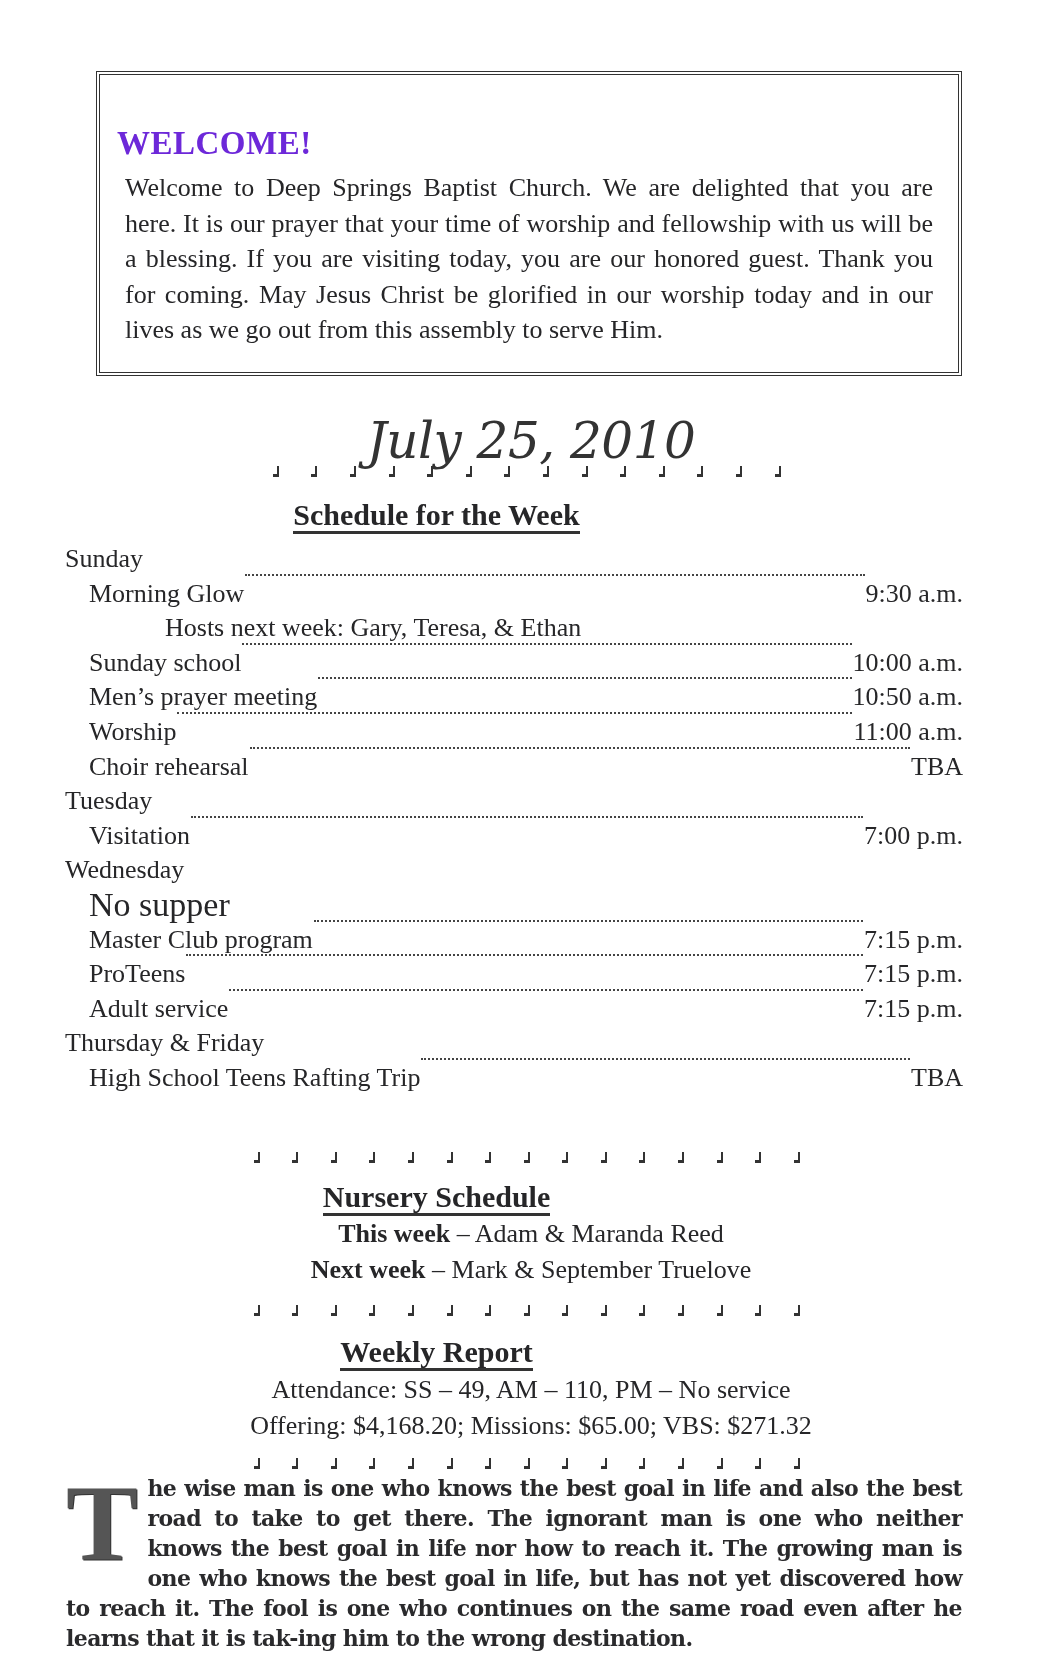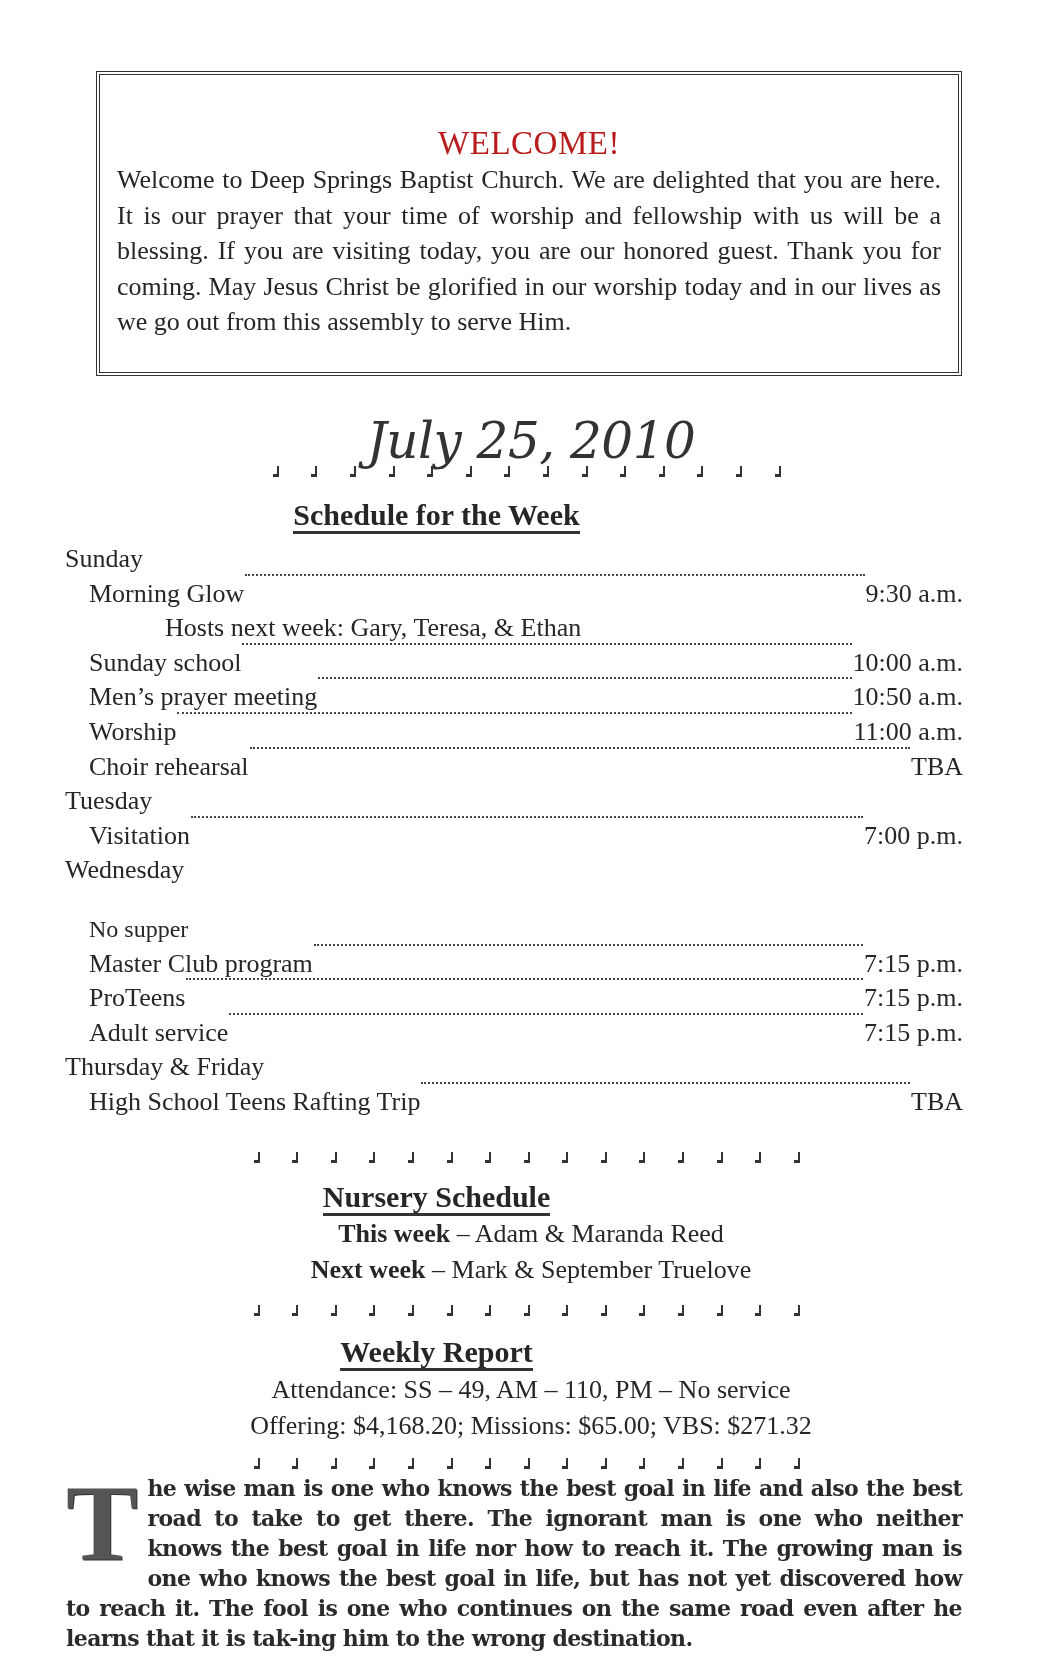--- a/index.html
+++ b/index.html
@@ -8,27 +8,27 @@
       font-family: "Liberation Serif", "DejaVu Serif", serif;
       color: #262628;
     }
     .welcome-box {
       position: absolute; left: 96px; top: 71px; width: 866px; height: 305px;
       box-sizing: border-box;
       border: 4px double #333;
       padding: 0 17px;
     }
     .welcome-title {
-      text-align: center; font-weight: normal; font-size: 33px;
+      font-weight: bold; font-size: 33px;
       margin-top: 49px; line-height: 38px; letter-spacing: 0.5px;
-      color: #b91c1c;
+      color: #6d28d9;
     }
     .welcome-text {
       font-size: 26px; line-height: 35.5px; text-align: justify;
-      text-align-last: left; margin: 0;
+      text-align-last: left; margin: 8px;
     }
     .date {
       position: absolute; left: 0; width: 1062px; top: 412px;
       text-align: center; font-style: italic; font-size: 50px;
       font-family: "DejaVu Serif", serif; font-weight: normal; letter-spacing: -0.5px;
       color: #333;
     }
     .sep {
       position: absolute; left: 0; width: 1062px; height: 14px;
       display: flex; justify-content: center; gap: 0;
@@ -65,21 +65,21 @@
     .row .leader {
       flex: 1 1 auto; overflow: hidden; margin: 0 1px;
       border-bottom: 2px dotted #444; height: 0; align-self: baseline;
       position: relative; top: -3px;
     }
     .row .time { flex: 0 0 auto; }
     .note {
       font-size: 26px; line-height: 34.6px; height: 34.6px; padding-left: 100px;
     }
     .plain {
-      font-size: 24px; line-height: 34.6px; height: 34.6px; padding-left: 24px; margin-top: 24px;
+      font-size: 34px; line-height: 34.6px; height: 34.6px; padding-left: 24px;
     }
     .center-line {
       position: absolute; left: 0; width: 1062px; text-align: center;
       font-size: 26px; line-height: 36px;
     }
     .center-line b { font-weight: bold; margin-top: 36px; }
     .quote {
       position: absolute; left: 66px; top: 1473px; width: 896px;
       font-weight: bold; font-size: 22px; line-height: 30px;
       text-align: justify; text-align-last: left;

